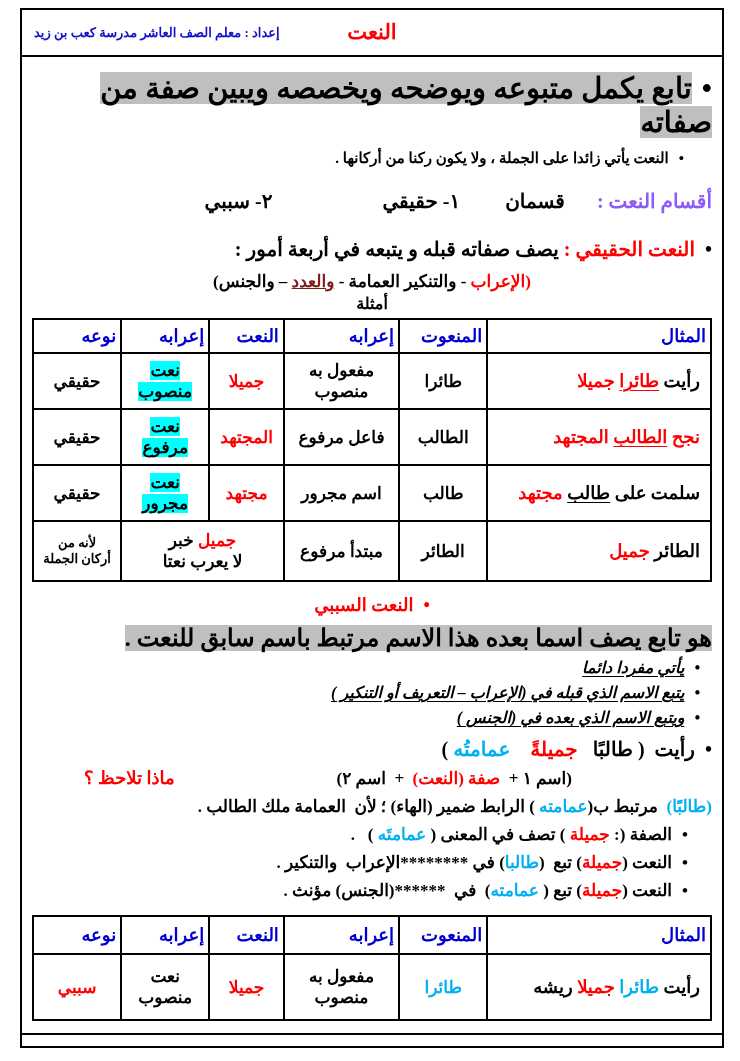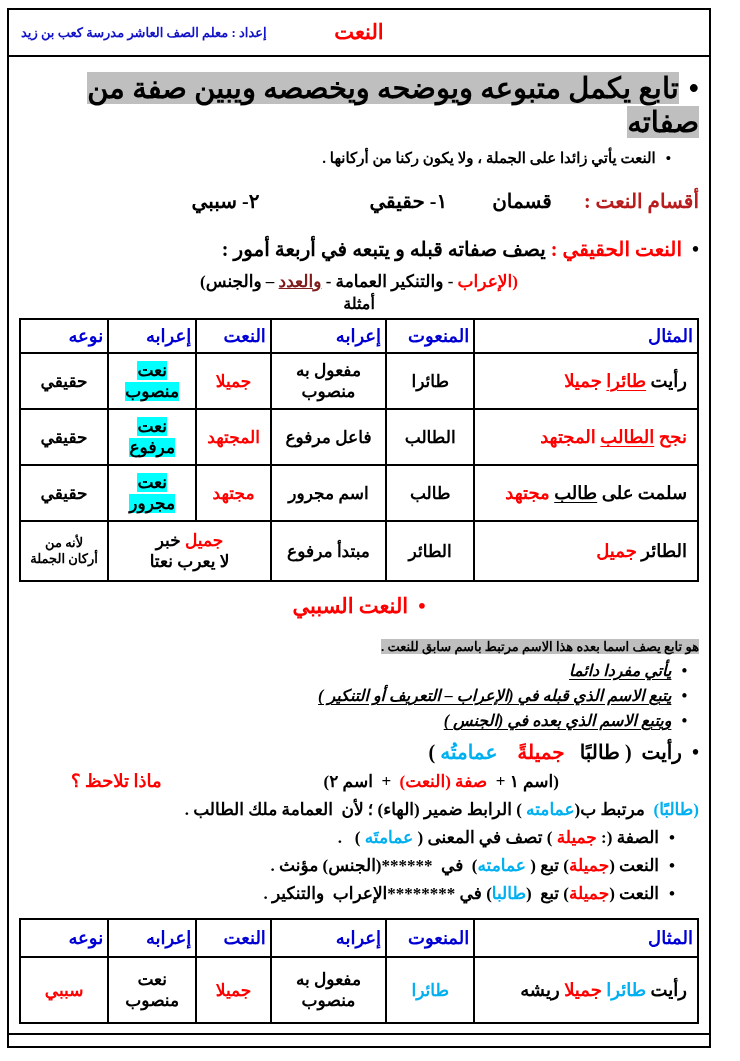--- a/index.html
+++ b/index.html
@@ -1,21 +1,21 @@
 <!DOCTYPE html>
 <html lang="ar"><head>
 <meta charset="utf-8">
 <style>
   html,body{margin:0;padding:0;}
   body{
     width:740px;height:1061px;background:#ffffff;overflow:hidden;position:relative;
     font-family:"Liberation Serif","DejaVu Serif",serif;
   }
   .page{
-    position:absolute;top:8px;left:7px;width:700px;height:1036px;
+    position:absolute;top:8px;left:20px;width:700px;height:1036px;
     border:2px solid #000;direction:rtl;background:#fff;
   }
   .header{
     height:45px;border-bottom:2px solid #000;
     display:grid;grid-template-columns:1fr auto 1fr;align-items:center;
     padding:0 12px;direction:ltr;
   }
   .prepared{direction:rtl;color:#1212c8;font-size:13px;font-weight:bold;justify-self:start;}
   .page-title{color:#ff0000;font-size:21px;font-weight:bold;}
   .content{padding:10px 10px 0;}
@@ -28,43 +28,43 @@
   .c-blue{color:#7f1d1d;text-decoration:underline;}
   .c-cyan{color:#00b0f0;}
   .u{text-decoration:underline;text-underline-offset:3px;}
   .bg-cyan{background:#00ffff;}
   .bg-gray{background:#bfbfbf;}
 
   .intro1{font-size:29px;margin:4px 0 0;}
   .intro2{font-size:15px;margin:10px 28px 0 0;}
 
   .taxonomy{font-size:20px;margin-top:22px;display:flex;align-items:baseline;}
-  .taxonomy .lbl{color:#b91c1c;}
+  .taxonomy .lbl{color:#8b5cf6;}
   .taxonomy .count{margin-right:32px;}
   .taxonomy .it1{margin-right:45px;}
   .taxonomy .it2{margin-right:110px;}
 
   .haqiqi-heading{font-size:20px;margin-top:24px;}
   .aspects{font-size:17px;text-align:center;margin-top:10px;}
   .amthila{font-size:16px;text-align:center;margin-top:2px;}
 
   table{width:100%;border-collapse:collapse;table-layout:fixed;margin-top:5px;}
   th,td{border:2px solid #000;font-weight:bold;text-align:center;vertical-align:middle;padding:2px 4px;color:#000;}
   th{color:#0000d4;font-size:18px;height:28px;text-align:right;}
   td{font-size:17px;white-space:pre-line;}
   td.mathal{text-align:right;padding-right:10px;font-size:18px;}
   .t1 td{height:50px;}
   .t1 .r4 td{height:54px;}
   td.small{font-size:13px;}
   .t2{margin-top:14px;}
   .t2 th{height:32px;}
   .t2 td{height:60px;}
 
-  .sababi-heading{font-size:21px;color:#ff0000;text-align:center;margin-top:12px;}
-  .definition{font-size:13px;margin-top:20px;}
+  .sababi-heading{font-size:18px;color:#ff0000;text-align:center;margin-top:12px;}
+  .definition{font-size:24px;margin-top:8px;}
   .rule{font-size:16px;font-style:italic;margin:6px 12px 0 0;}
   .rule .txt{text-decoration:underline;text-underline-offset:3px;font-style:italic;}
   .example{font-size:20px;margin-top:10px;}
   .formula-row{display:flex;justify-content:space-between;align-items:baseline;
     font-size:17px;margin-top:6px;padding-right:140px;padding-left:52px;font-weight:bold;}
   .question{color:#ff0000;font-size:18px;white-space:nowrap;}
   .note{font-size:17px;margin-top:7px;}
   .note.indent{margin-right:24px;}
 
   .footer{position:absolute;bottom:11px;left:0;width:100%;border-top:2px solid #000;}
@@ -188,24 +188,24 @@
       <span class="rich"><span>(اسم ١ +&nbsp; </span><span class="c-red">صفة (النعت)</span><span>&nbsp; +&nbsp; اسم ٢)</span></span>
       <span class="question">ماذا  تلاحظ ؟</span>
     </div>
 
     <div class="line note rich"><span class="c-cyan">(طالبًا)</span><span>&nbsp; مرتبط ب(</span><span class="c-cyan">عمامته</span><span> ) الرابط ضمير (الهاء) ؛ لأن&nbsp; العمامة ملك الطالب .</span></div>
 
     <div class="line note indent">
       <span class="bullet">•</span><span class="rich"><span>الصفة (: </span><span class="c-red">جميلة</span><span> ) تصف في المعنى ( </span><span class="c-cyan">عمامتَه</span><span> )&nbsp;&nbsp; .</span></span>
     </div>
     <div class="line note indent">
+      <span class="bullet">•</span><span class="rich"><span>النعت (</span><span class="c-red">جميلة</span><span>) تبع&nbsp; (</span><span class="c-cyan">طالبا</span><span>) في ********الإعراب&nbsp; والتنكير .</span></span>
+    </div>
+    <div class="line note indent">
       <span class="bullet">•</span><span class="rich"><span>النعت (</span><span class="c-red">جميلة</span><span>) تبع ( </span><span class="c-cyan">عمامته</span><span>)&nbsp; في&nbsp; ******(الجنس) مؤنث .</span></span>
-    </div>
-    <div class="line note indent">
-      <span class="bullet">•</span><span class="rich"><span>النعت (</span><span class="c-red">جميلة</span><span>) تبع&nbsp; (</span><span class="c-cyan">طالبا</span><span>) في ********الإعراب&nbsp; والتنكير .</span></span>
     </div>
 
     <table class="t2">
       <colgroup>
         <col style="width:33%">
           <col style="width:13%">
           <col style="width:17%">
           <col style="width:11%">
           <col style="width:13%">
           <col style="width:13%">

